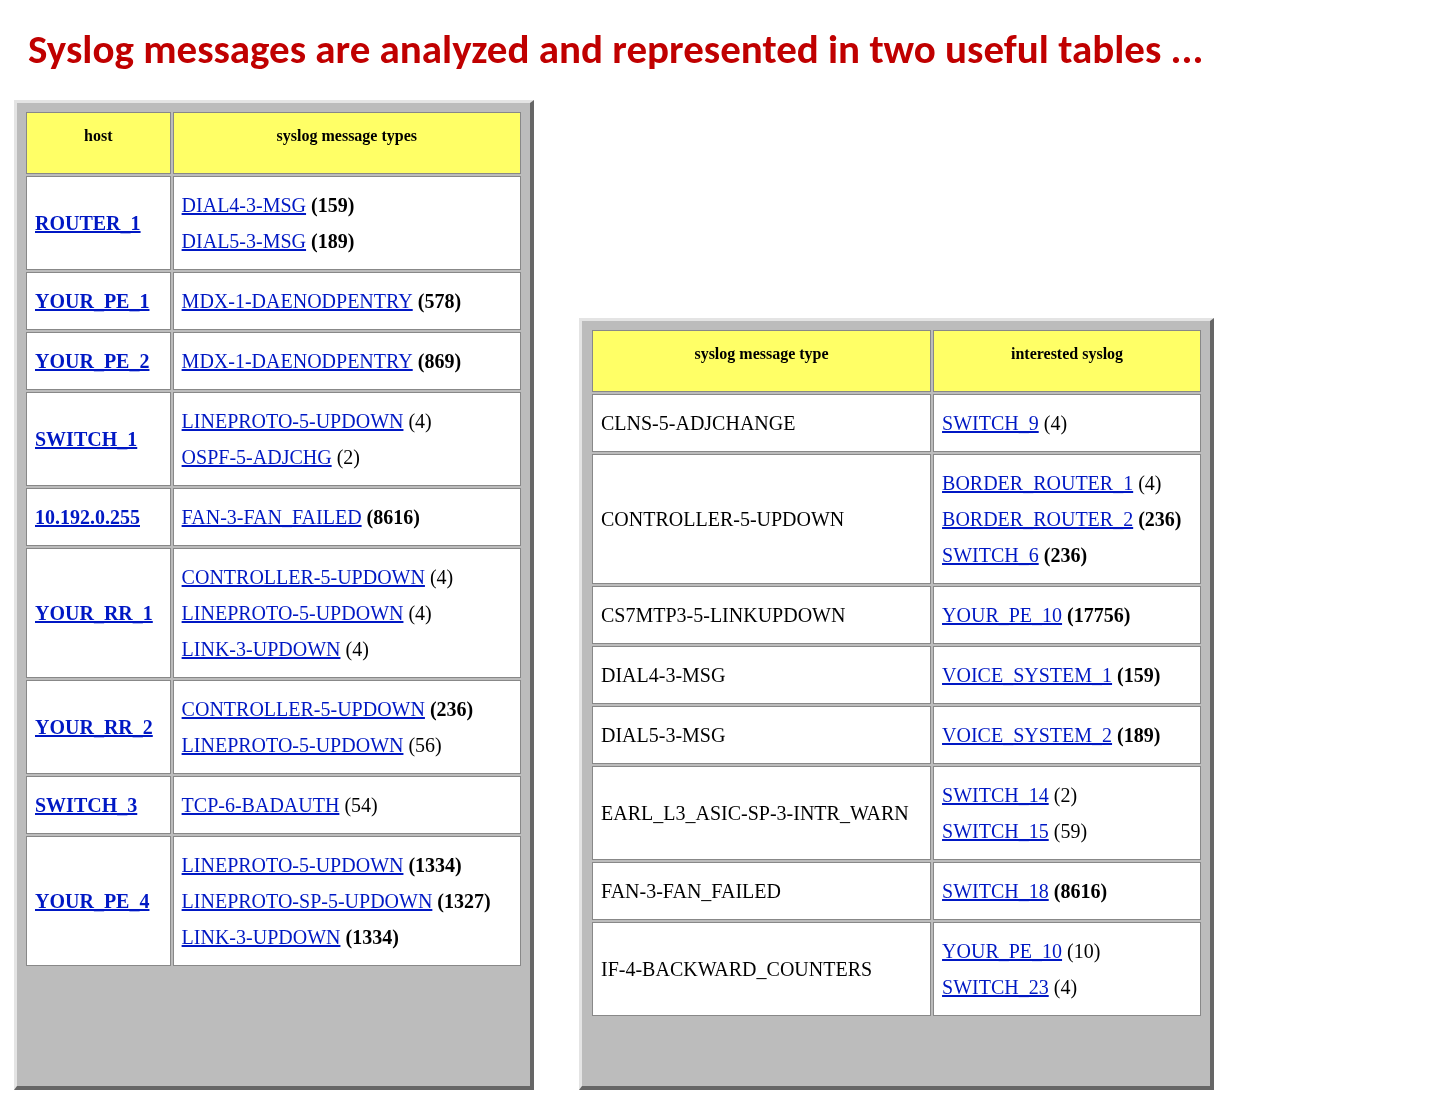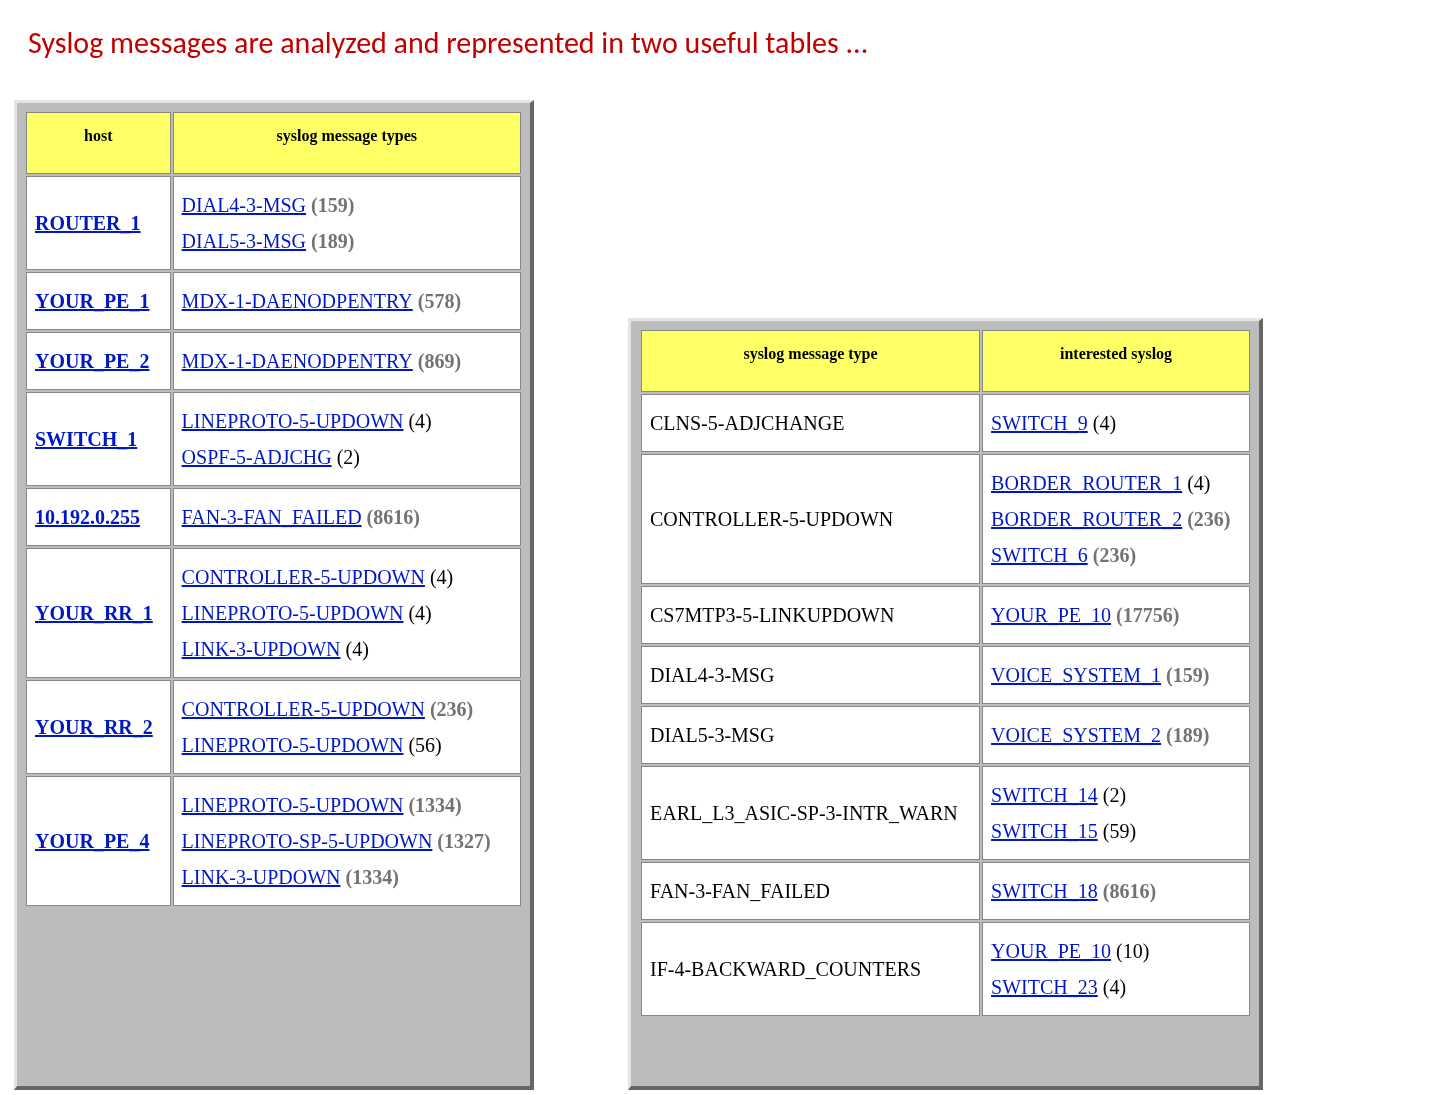--- a/index.html
+++ b/index.html
@@ -12,37 +12,37 @@
   .page {
     width: 1447px;
     height: 1095px;
     position: relative;
     overflow: hidden;
     box-sizing: border-box;
     padding: 18px 28px;
   }
   h1.title {
     color: #c00000;
-    font-size: 30px;
-    font-weight: 400;
+    font-size: 41px;
+    font-weight: 700;
     margin: 6px 0 30px 0;
     font-family: Calibri, Arial, sans-serif;
   }
   .panel {
     position: absolute;
     background: #bcbcbc;
     border-top: 3px solid #e4e4e4;
     border-left: 3px solid #e4e4e4;
     border-right: 4px solid #666;
     border-bottom: 4px solid #666;
     padding: 7px;
     box-sizing: border-box;
   }
   .panel.left  { left: 14px;  top: 100px; width: 520px; height: 990px; }
-  .panel.right { left: 628px; top: 318px; width: 635px; height: 772px; padding-left: 8px; }
+  .panel.right { left: 579px; top: 318px; width: 635px; height: 772px; padding-left: 8px; }
 
   table.syslog {
     border-collapse: separate;
     border-spacing: 2px;
     width: 100%;
     background: #bcbcbc;
     font-size: 20px;
   }
   table.syslog th {
     background: #ffff66;
@@ -58,21 +58,21 @@
     padding: 6px 8px;
     vertical-align: middle;
   }
   table.syslog td.hostcell { white-space: nowrap; font-weight: bold; }
   table.syslog td.typecell b { font-weight: 400; }
   .entry { margin: 8px 0; line-height: 1.4; }
   a.link {
     color: #0018c4;
     text-decoration: underline;
   }
-  .count-red  { color: #737373; font-weight: 700; }
+  .count-red  { color: #000000; font-weight: 700; }
   .count-norm { color: #000; font-weight: 400; }
 </style>
 </head>
 <body>
 
 <div class="page">
   <h1 class="title">Syslog messages are analyzed and represented in two useful tables ...</h1>
 
   <div class="panel left">
     <table class="syslog">
@@ -124,20 +124,26 @@
             </td>
           </tr>
           <tr>
             <td class="hostcell"><a href="#" class="link">YOUR_RR_2</a></td>
             <td>
               <div class="entry"><a href="#" class="link">CONTROLLER-5-UPDOWN</a><span class="count-red"> (236)</span></div>
               <div class="entry"><a href="#" class="link">LINEPROTO-5-UPDOWN</a><span class="count-norm"> (56)</span></div>
             </td>
           </tr>
           <tr>
+            <td class="hostcell"><a href="#" class="link">SWITCH_3</a></td>
+            <td>
+              <div class="entry"><a href="#" class="link">TCP-6-BADAUTH</a><span class="count-norm"> (54)</span></div>
+            </td>
+          </tr>
+          <tr>
             <td class="hostcell"><a href="#" class="link">YOUR_PE_4</a></td>
             <td>
               <div class="entry"><a href="#" class="link">LINEPROTO-5-UPDOWN</a><span class="count-red"> (1334)</span></div>
               <div class="entry"><a href="#" class="link">LINEPROTO-SP-5-UPDOWN</a><span class="count-red"> (1327)</span></div>
               <div class="entry"><a href="#" class="link">LINK-3-UPDOWN</a><span class="count-red"> (1334)</span></div>
             </td>
           </tr>
         </tbody>
     </table>
   </div>

